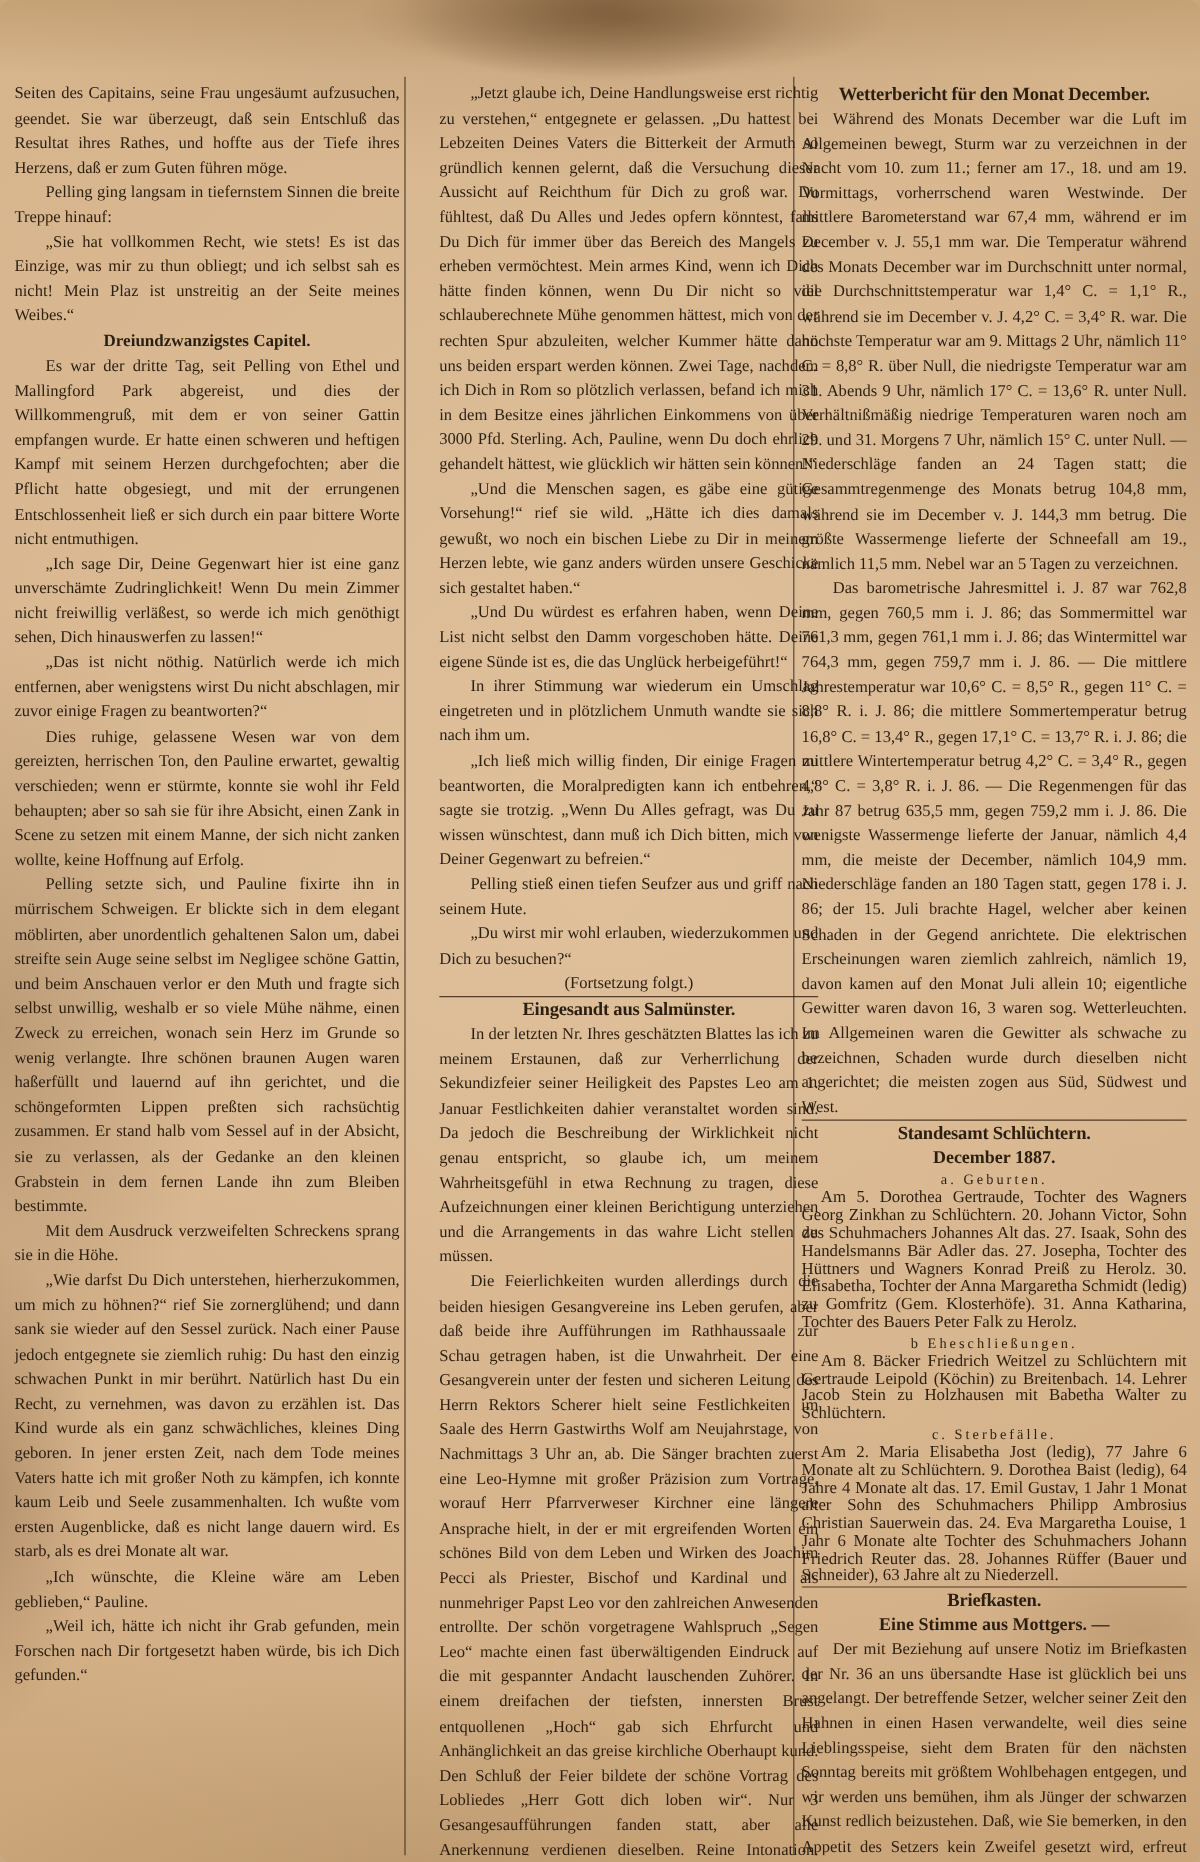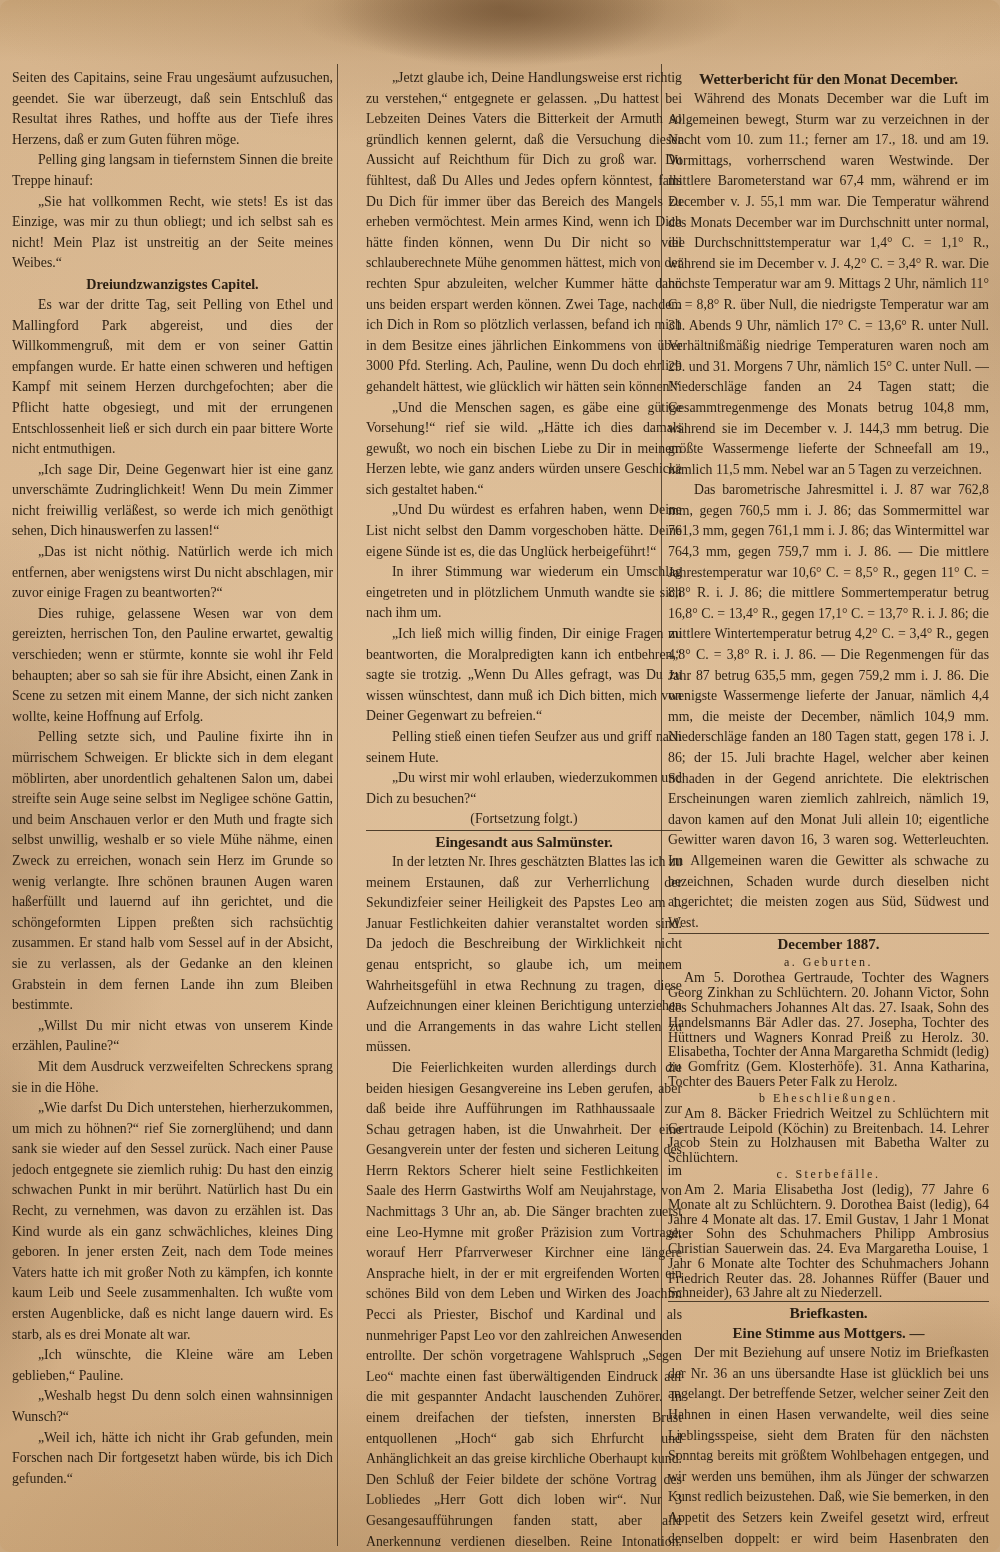--- a/index.html
+++ b/index.html
@@ -55,25 +55,23 @@
   <div class="col" id="col1">
       <p class="b-p noindent">Seiten des Capitains, seine Frau ungesäumt aufzusuchen, geendet.  Sie war überzeugt, daß sein Entschluß das Resultat ihres Rathes, und hoffte aus der Tiefe ihres Herzens, daß er zum Guten führen möge.</p>
       <p class="b-p">Pelling ging langsam in tiefernstem Sinnen die breite Treppe hinauf:</p>
       <p class="b-p">„Sie hat vollkommen Recht, wie stets!  Es ist das Einzige, was mir zu thun obliegt; und ich selbst sah es nicht!  Mein Plaz ist unstreitig an der Seite meines Weibes.“</p>
       <p class="b-h2c">Dreiundzwanzigstes Capitel.</p>
       <p class="b-p">Es war der dritte Tag, seit Pelling von Ethel und Mallingford Park abgereist, und dies der Willkommengruß, mit dem er von seiner Gattin empfangen wurde. Er hatte einen schweren und heftigen Kampf mit seinem Herzen durchgefochten; aber die Pflicht hatte obgesiegt, und mit der errungenen Entschlossenheit ließ er sich durch ein paar bittere Worte nicht entmuthigen.</p>
       <p class="b-p">„Ich sage Dir, Deine Gegenwart hier ist eine ganz unverschämte Zudringlichkeit!  Wenn Du mein Zimmer nicht freiwillig verläßest, so werde ich mich genöthigt sehen, Dich hinauswerfen zu lassen!“</p>
       <p class="b-p">„Das ist nicht nöthig.  Natürlich werde ich mich entfernen, aber wenigstens wirst Du nicht abschlagen, mir zuvor einige Fragen zu beantworten?“</p>
       <p class="b-p">Dies ruhige, gelassene Wesen war von dem gereizten, herrischen Ton, den Pauline erwartet, gewaltig verschieden; wenn er stürmte, konnte sie wohl ihr Feld behaupten; aber so sah sie für ihre Absicht, einen Zank in Scene zu setzen mit einem Manne, der sich nicht zanken wollte, keine Hoffnung auf Erfolg.</p>
       <p class="b-p">Pelling setzte sich, und Pauline fixirte ihn in mürrischem Schweigen.  Er blickte sich in dem elegant möblirten, aber unordentlich gehaltenen Salon um, dabei streifte sein Auge seine selbst im Negligee schöne Gattin, und beim Anschauen verlor er den Muth und fragte sich selbst unwillig, weshalb er so viele Mühe nähme, einen Zweck zu erreichen, wonach sein Herz im Grunde so wenig verlangte.  Ihre schönen braunen Augen waren haßerfüllt und lauernd auf ihn gerichtet, und die schöngeformten Lippen preßten sich rachsüchtig zusammen.  Er stand halb vom Sessel auf in der Absicht, sie zu verlassen, als der Gedanke an den kleinen Grabstein in dem fernen Lande ihn zum Bleiben bestimmte.</p>
-      <p class="b-p">„Willst Du mir nicht etwas von unserem Kinde erzählen, Pauline?“</p>
       <p class="b-p">Mit dem Ausdruck verzweifelten Schreckens sprang sie in die Höhe.</p>
       <p class="b-p">„Wie darfst Du Dich unterstehen, hierherzukommen, um mich zu höhnen?“ rief Sie zornerglühend; und dann sank sie wieder auf den Sessel zurück.  Nach einer Pause jedoch entgegnete sie ziemlich ruhig:  Du hast den einzig schwachen Punkt in mir berührt.  Natürlich hast Du ein Recht, zu vernehmen, was davon zu erzählen ist. Das Kind wurde als ein ganz schwächliches, kleines Ding geboren.  In jener ersten Zeit, nach dem Tode meines Vaters hatte ich mit großer Noth zu kämpfen, ich konnte kaum Leib und Seele zusammenhalten.  Ich wußte vom ersten Augenblicke, daß es nicht lange dauern wird.  Es starb, als es drei Monate alt war.</p>
       <p class="b-p">„Ich wünschte, die Kleine wäre am Leben geblieben,“ Pauline.</p>
-      <p class="b-p">„Weshalb hegst Du denn solch einen wahnsinnigen Wunsch?“</p>
       <p class="b-p">„Weil ich, hätte ich nicht ihr Grab gefunden, mein Forschen nach Dir fortgesetzt haben würde, bis ich Dich gefunden.“</p>
     </div>
   <div class="vrule" id="vr1"></div>
   <div class="col" id="col2">
       <p class="b-p">„Jetzt glaube ich, Deine Handlungsweise erst richtig zu verstehen,“ entgegnete er gelassen.  „Du hattest bei Lebzeiten Deines Vaters die Bitterkeit der Armuth so gründlich kennen gelernt, daß die Versuchung dieser Aussicht auf Reichthum für Dich zu groß war.  Du fühltest, daß Du Alles und Jedes opfern könntest, falls Du Dich für immer über das Bereich des Mangels zu erheben vermöchtest.  Mein armes Kind, wenn ich Dich hätte finden können, wenn Du Dir nicht so viel schlauberechnete Mühe genommen hättest, mich von der rechten Spur abzuleiten, welcher Kummer hätte dann uns beiden erspart werden können.  Zwei Tage, nachdem ich Dich in Rom so plötzlich verlassen, befand ich mich in dem Besitze eines jährlichen Einkommens von über 3000 Pfd. Sterling.  Ach, Pauline, wenn Du doch ehrlich gehandelt hättest, wie glücklich wir hätten sein können!“</p>
       <p class="b-p">„Und die Menschen sagen, es gäbe eine gütige Vorsehung!“ rief sie wild.  „Hätte ich dies damals gewußt, wo noch ein bischen Liebe zu Dir in meinem Herzen lebte, wie ganz anders würden unsere Geschicke sich gestaltet haben.“</p>
       <p class="b-p">„Und Du würdest es erfahren haben, wenn Deine List nicht selbst den Damm vorgeschoben hätte.  Deine eigene Sünde ist es, die das Unglück herbeigeführt!“</p>
       <p class="b-p">In ihrer Stimmung war wiederum ein Umschlag eingetreten und in plötzlichem Unmuth wandte sie sich nach ihm um.</p>
       <p class="b-p">„Ich ließ mich willig finden, Dir einige Fragen zu beantworten, die Moralpredigten kann ich entbehren,“ sagte sie trotzig.  „Wenn Du Alles gefragt, was Du zu wissen wünschtest, dann muß ich Dich bitten, mich von Deiner Gegenwart zu befreien.“</p>
       <p class="b-p">Pelling stieß einen tiefen Seufzer aus und griff nach seinem Hute.</p>
@@ -83,20 +81,21 @@
       <p class="b-h1">Eingesandt aus Salmünster.</p>
       <p class="b-p">In der letzten Nr. Ihres geschätzten Blattes las ich zu meinem Erstaunen, daß zur Verherrlichung der Sekundizfeier seiner Heiligkeit des Papstes Leo am 1. Januar Festlichkeiten dahier veranstaltet worden sind. Da jedoch die Beschreibung der Wirklichkeit nicht genau entspricht, so glaube ich, um meinem Wahrheitsgefühl in etwa Rechnung zu tragen, diese Aufzeichnungen einer kleinen Berichtigung unterziehen und die Arrangements in das wahre Licht stellen zu müssen.</p>
       <p class="b-p">Die Feierlichkeiten wurden allerdings durch die beiden hiesigen Gesangvereine ins Leben gerufen, aber daß beide ihre Aufführungen im Rathhaussaale zur Schau getragen haben, ist die Unwahrheit.  Der eine Gesangverein unter der festen und sicheren Leitung des Herrn Rektors Scherer hielt seine Festlichkeiten im Saale des Herrn Gastwirths Wolf am Neujahrstage, von Nachmittags 3 Uhr an, ab.  Die Sänger brachten zuerst eine Leo-Hymne mit großer Präzision zum Vortrage, worauf Herr Pfarrverweser Kirchner eine längere Ansprache hielt, in der er mit ergreifenden Worten ein schönes Bild von dem Leben und Wirken des Joachim Pecci als Priester, Bischof und Kardinal und als nunmehriger Papst Leo vor den zahlreichen Anwesenden entrollte.  Der schön vorgetragene Wahlspruch „Segen Leo“ machte einen fast überwältigenden Eindruck auf die mit gespannter Andacht lauschenden Zuhörer.  In einem dreifachen der tiefsten, innersten Brust entquollenen „Hoch“ gab sich Ehrfurcht und Anhänglichkeit an das greise kirchliche Oberhaupt kund.  Den Schluß der Feier bildete der schöne Vortrag des Lobliedes „Herr Gott dich loben wir“.  Nur 3 Gesangesaufführungen fanden statt, aber alle Anerkennung verdienen dieselben. Reine Intonation, Correctheit und Präzision der Darstellung waren in erster Linie zu rühmen.  Bravo dem umsichtigen Dirigenten, Bravo den wackeren Sängern! Der andere Gesangverein veranstaltete eine Leofeier, die der eben beschriebenen im großen und ganzen ähnlich war, aber am Abende und im großen Saale des Rathhauses.  Auch den Gliedern dieses Vereins, vor allem dem Dirigenten Herrn Zahn, seien für den musikalischen Genuß Worte der Anerkennung nicht versagt.</p>
     </div>
   <div class="vrule" id="vr2"></div>
   <div class="col" id="col3">
       <p class="b-h1">Wetterbericht für den Monat December.</p>
       <p class="b-p">Während des Monats December war die Luft im Allgemeinen bewegt, Sturm war zu verzeichnen in der Nacht vom 10. zum 11.; ferner am 17., 18. und am 19. Vormittags, vorherrschend waren Westwinde.  Der mittlere Barometerstand war 67,4 mm, während er im December v. J. 55,1 mm war.  Die Temperatur während des Monats December war im Durchschnitt unter normal, die Durchschnittstemperatur war 1,4° C. = 1,1° R., während sie im December v. J. 4,2° C. = 3,4° R. war.  Die höchste Temperatur war am 9. Mittags 2 Uhr, nämlich 11° C. = 8,8° R. über Null, die niedrigste Temperatur war am 31. Abends 9 Uhr, nämlich 17° C. = 13,6° R. unter Null.  Verhältnißmäßig niedrige Temperaturen waren noch am 29. und 31. Morgens 7 Uhr, nämlich 15° C. unter Null. — Niederschläge fanden an 24 Tagen statt; die Gesammtregenmenge des Monats betrug 104,8 mm, während sie im December v. J. 144,3 mm betrug. Die größte Wassermenge lieferte der Schneefall am 19., nämlich 11,5 mm.  Nebel war an 5 Tagen zu verzeichnen.</p>
       <p class="b-p">Das barometrische Jahresmittel i. J. 87 war 762,8 mm, gegen 760,5 mm i. J. 86; das Sommermittel war 761,3 mm, gegen 761,1 mm i. J. 86; das Wintermittel war 764,3 mm, gegen 759,7 mm i. J. 86. — Die mittlere Jahrestemperatur war 10,6° C. = 8,5° R., gegen 11° C. = 8,8° R. i. J. 86; die mittlere Sommertemperatur betrug 16,8° C. = 13,4° R., gegen 17,1° C. = 13,7° R. i. J. 86; die mittlere Wintertemperatur betrug 4,2° C. = 3,4° R., gegen 4,8° C. = 3,8° R. i. J. 86. — Die Regenmengen für das Jahr 87 betrug 635,5 mm, gegen 759,2 mm i. J. 86.  Die wenigste Wassermenge lieferte der Januar, nämlich 4,4 mm, die meiste der December, nämlich 104,9 mm.  Niederschläge fanden an 180 Tagen statt, gegen 178 i. J. 86; der 15. Juli brachte Hagel, welcher aber keinen Schaden in der Gegend anrichtete.  Die elektrischen Erscheinungen waren ziemlich zahlreich, nämlich 19, davon kamen auf den Monat Juli allein 10; eigentliche Gewitter waren davon 16, 3 waren sog. Wetterleuchten.  Im Allgemeinen waren die Gewitter als schwache zu bezeichnen, Schaden wurde durch dieselben nicht angerichtet; die meisten zogen aus Süd, Südwest und West.</p>
       <div class="b-rule"></div>
+      <p class="b-h1">Standesamt Schlüchtern.</p>
       <p class="b-h1b">December 1887.</p>
       <p class="b-h3">a. Geburten.</p>
       <p class="b-small">Am 5. Dorothea Gertraude, Tochter des Wagners Georg Zinkhan zu Schlüchtern.  20. Johann Victor, Sohn des Schuhmachers Johannes Alt das.  27. Isaak, Sohn des Handelsmanns Bär Adler das.  27. Josepha, Tochter des Hüttners und Wagners Konrad Preiß zu Herolz.  30. Elisabetha, Tochter der Anna Margaretha Schmidt (ledig) zu Gomfritz (Gem. Klosterhöfe).  31. Anna Katharina, Tochter des Bauers Peter Falk zu Herolz.</p>
       <p class="b-h3">b Eheschließungen.</p>
       <p class="b-small">Am 8. Bäcker Friedrich Weitzel zu Schlüchtern mit Gertraude Leipold (Köchin) zu Breitenbach.  14. Lehrer Jacob Stein zu Holzhausen mit Babetha Walter zu Schlüchtern.</p>
       <p class="b-h3">c. Sterbefälle.</p>
       <p class="b-small">Am 2. Maria Elisabetha Jost (ledig), 77 Jahre 6 Monate alt zu Schlüchtern.  9. Dorothea Baist (ledig), 64 Jahre 4 Monate alt das.  17. Emil Gustav, 1 Jahr 1 Monat alter Sohn des Schuhmachers Philipp Ambrosius Christian Sauerwein das.  24. Eva Margaretha Louise, 1 Jahr 6 Monate alte Tochter des Schuhmachers Johann Friedrich Reuter das.  28. Johannes Rüffer (Bauer und Schneider), 63 Jahre alt zu Niederzell.</p>
       <div class="b-rule"></div>
       <p class="b-h1">Briefkasten.</p>
       <p class="b-h1b">Eine Stimme aus Mottgers. —</p>

